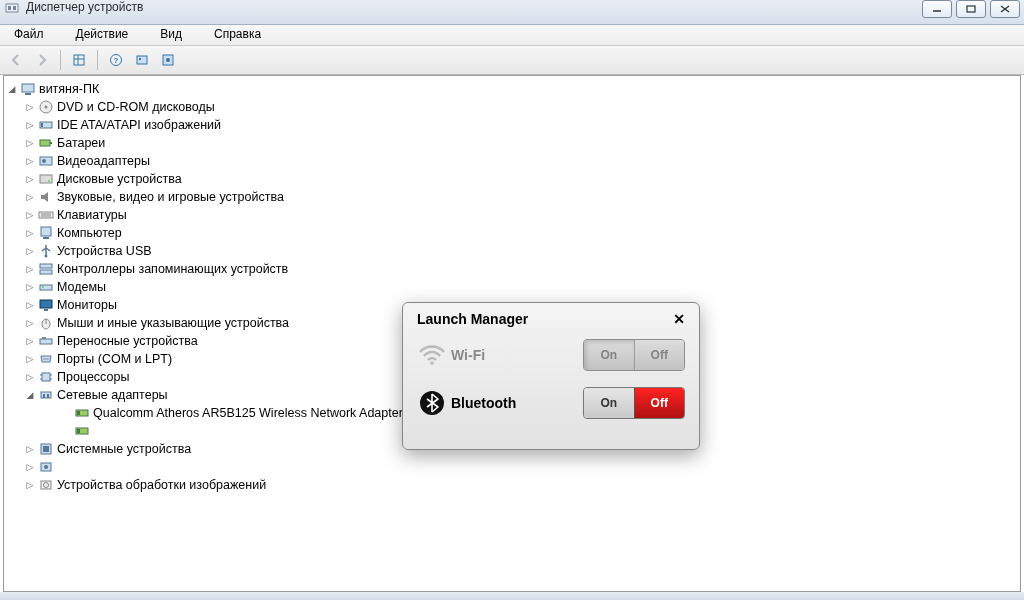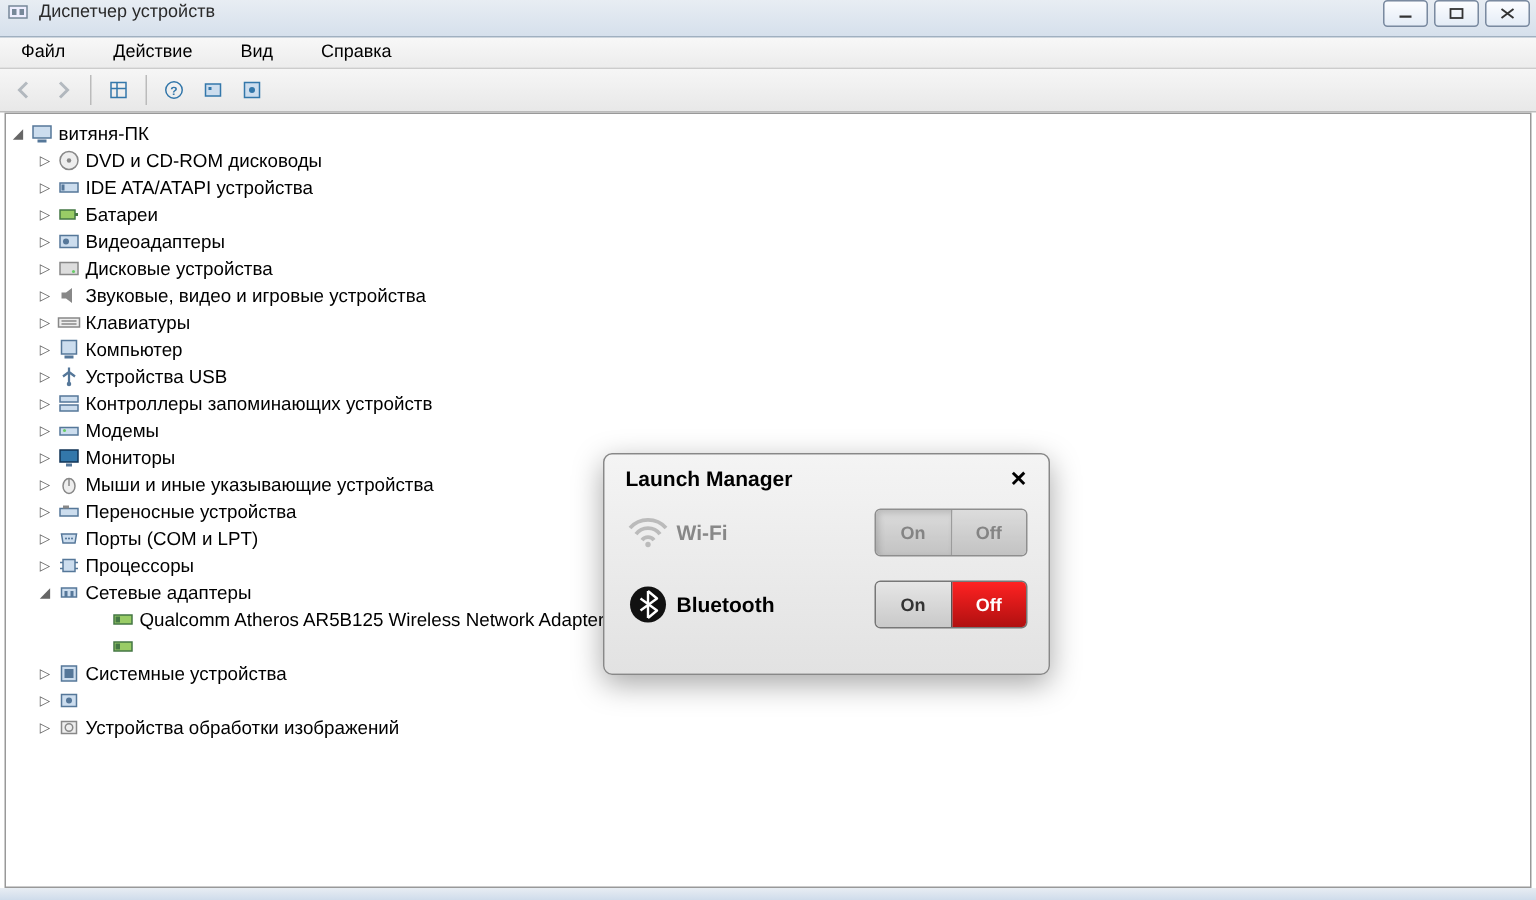--- a/index.html
+++ b/index.html
@@ -142,21 +142,21 @@
         <span class="lbl">DVD и CD-ROM дисководы</span>
       </div>
       <div class="tn indent1">
         <span class="exp">▷</span>
         <span class="ic">
           <svg width="16" height="16">
             <rect x="2" y="5" width="12" height="6" fill="#cde" stroke="#579"></rect>
             <rect x="3" y="6" width="2" height="4" fill="#579"></rect>
           </svg>
         </span>
-        <span class="lbl">IDE ATA/ATAPI устройства</span>
+        <span class="lbl">IDE ATA/ATAPI изображений</span>
       </div>
       <div class="tn indent1">
         <span class="exp">▷</span>
         <span class="ic">
           <svg width="16" height="16">
             <rect x="2" y="5" width="10" height="6" fill="#9c6" stroke="#474"></rect>
             <rect x="12" y="7" width="2" height="2" fill="#474"></rect>
           </svg>
         </span>
         <span class="lbl">Батареи</span>

